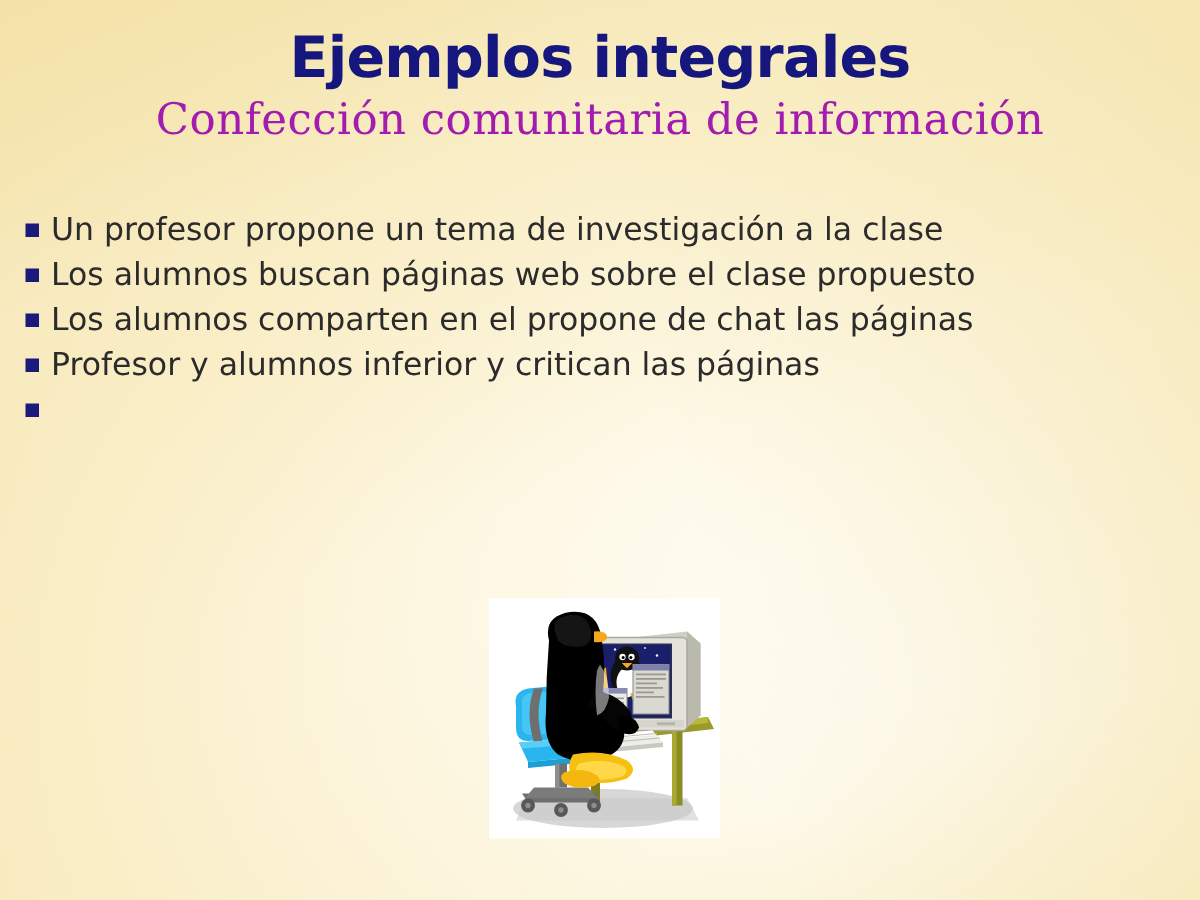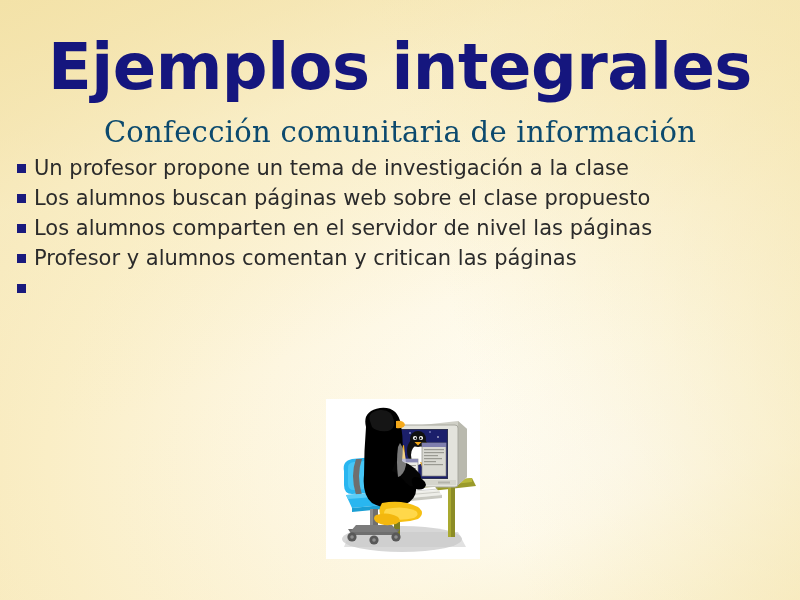--- a/index.html
+++ b/index.html
@@ -56,43 +56,43 @@
   #title-block {
     position: absolute;
     top: 18px;
     left: 0;
     width: 800px;
     text-align: center;
     z-index: 4;
   }
   #slide-title {
     font-family: "DejaVu Sans", sans-serif;
-    font-size: 64px;
+    font-size: 38px;
     font-weight: 700;
     letter-spacing: -0.5px;
     line-height: 1.08;
     color: #15167e;
-    margin: 15px;
+    margin: 0;
     white-space: nowrap;
   }
   #slide-subtitle {
     font-family: "DejaVu Serif", serif;
     font-size: 29px;
     font-weight: 400;
     letter-spacing: 0.3px;
     line-height: 1.1;
-    color: #0c4a6e;
+    color: #a21caf;
     margin: 5px 0 0 0;
     white-space: nowrap;
   }
 
   
   #bullet-list {
     position: absolute;
-    top: 155px;
+    top: 140px;
     left: 14px;
     width: 770px;
     z-index: 4;
     list-style: none;
     margin: 0;
     padding: 0;
   }
   #bullet-list .bullet-row {
     display: flex;
     align-items: flex-start;
@@ -149,25 +149,25 @@
     <li class="bullet-row">
       <span class="bullet-marker"></span>
       <span class="bullet-text">Un profesor propone un tema de investigación a la clase</span>
     </li>
     <li class="bullet-row">
       <span class="bullet-marker"></span>
       <span class="bullet-text">Los alumnos buscan páginas web sobre el clase propuesto</span>
     </li>
     <li class="bullet-row">
       <span class="bullet-marker"></span>
-      <span class="bullet-text">Los alumnos comparten en el servidor de nivel las páginas</span>
-    </li>
-    <li class="bullet-row">
-      <span class="bullet-marker"></span>
-      <span class="bullet-text">Profesor y alumnos comentan y critican las páginas</span>
+      <span class="bullet-text">Los alumnos comparten en el propone de chat las páginas</span>
+    </li>
+    <li class="bullet-row">
+      <span class="bullet-marker"></span>
+      <span class="bullet-text">Profesor y alumnos inferior y critican las páginas</span>
     </li>
     <li class="bullet-row">
       <span class="bullet-marker"></span>
     </li>
   </ul>
 
   <div id="illustration" aria-label="Penguin seated on an office chair using a desktop computer">
     <svg viewBox="0 0 154 160" xmlns="http://www.w3.org/2000/svg">
 
       <ellipse cx="76" cy="140" rx="60" ry="13" fill="#c9c9c9" opacity="0.75"></ellipse>

